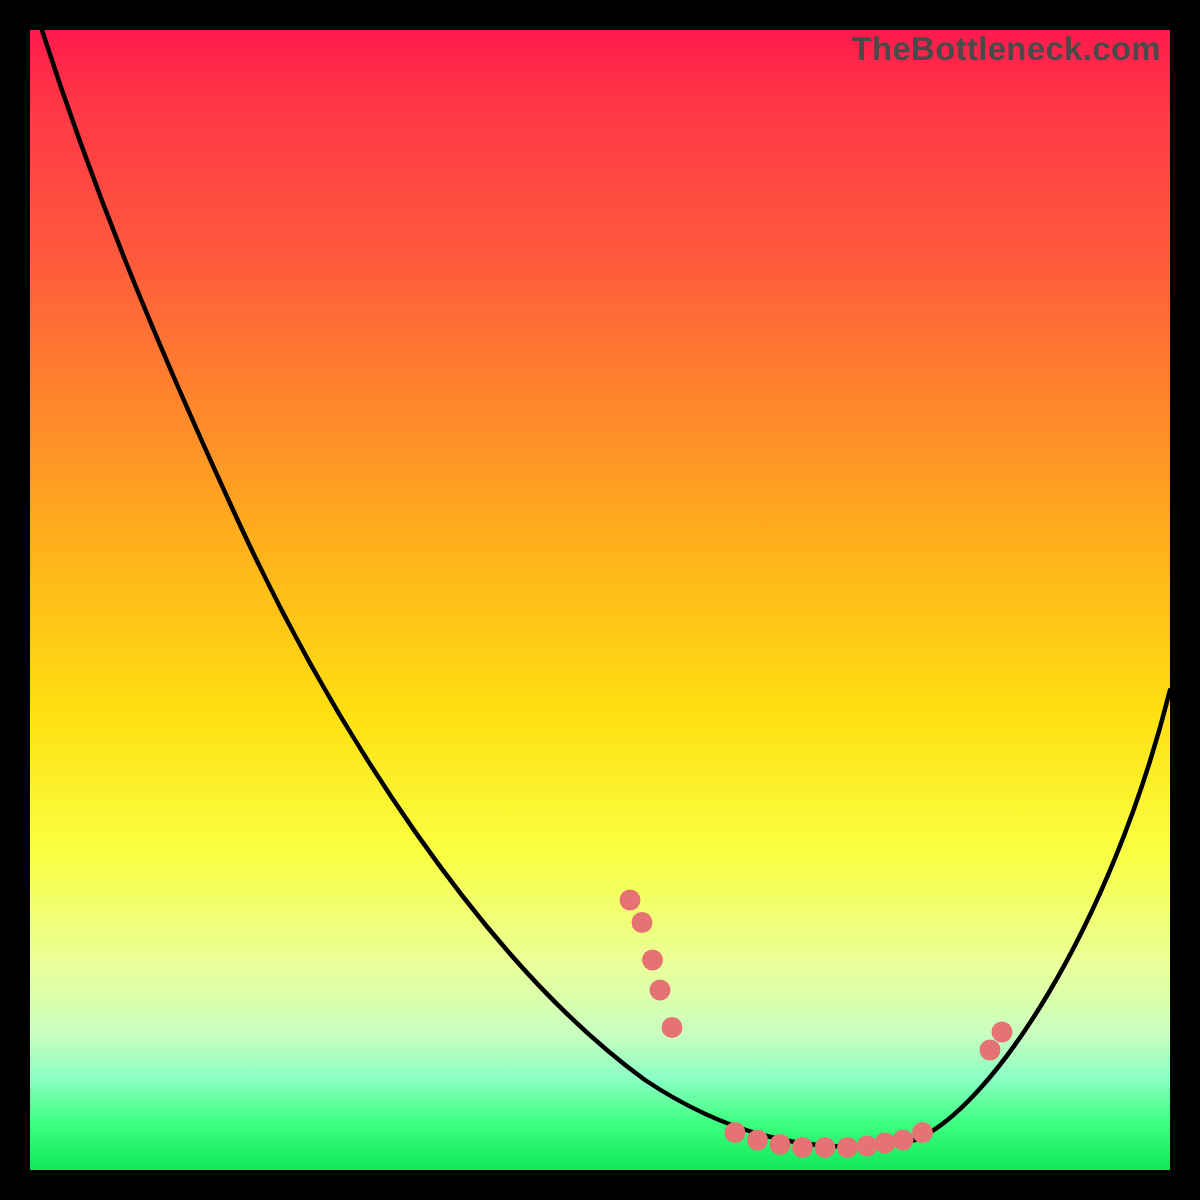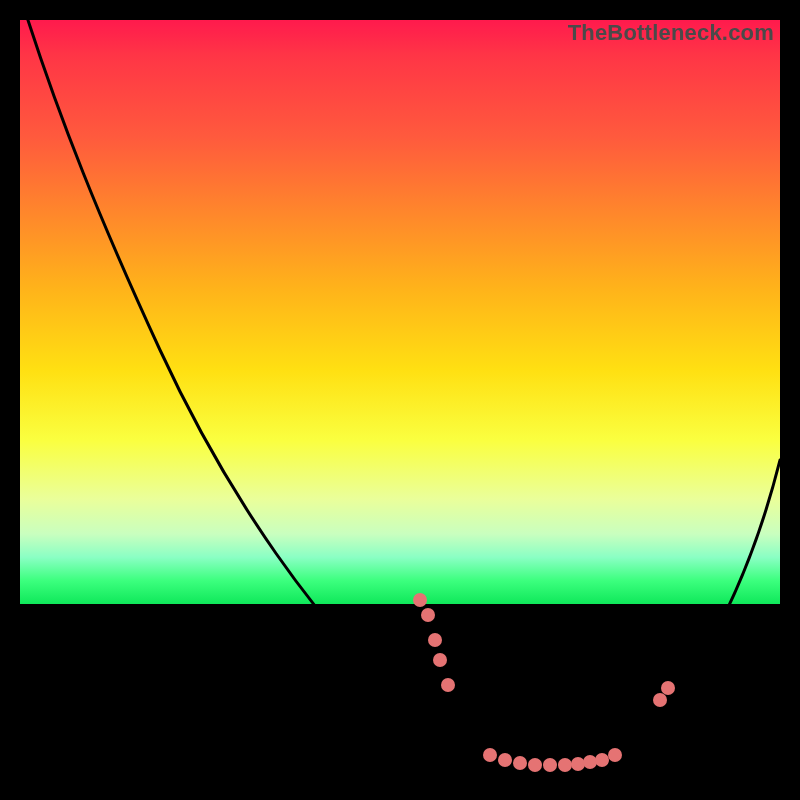--- a/index.html
+++ b/index.html
@@ -10,21 +10,21 @@
     background: #000000;
     overflow: hidden;
     font-family: Arial, Helvetica, sans-serif;
   }
 
   .frame {
     position: absolute;
     left: 20px;
     top: 20px;
     width: 760px;
-    height: 584px;
+    height: 760px;
     background: #000000;
   }
 
   .gradient {
     position: absolute;
     left: 0;
     top: 0;
     width: 100%;
     height: 100%;
     

